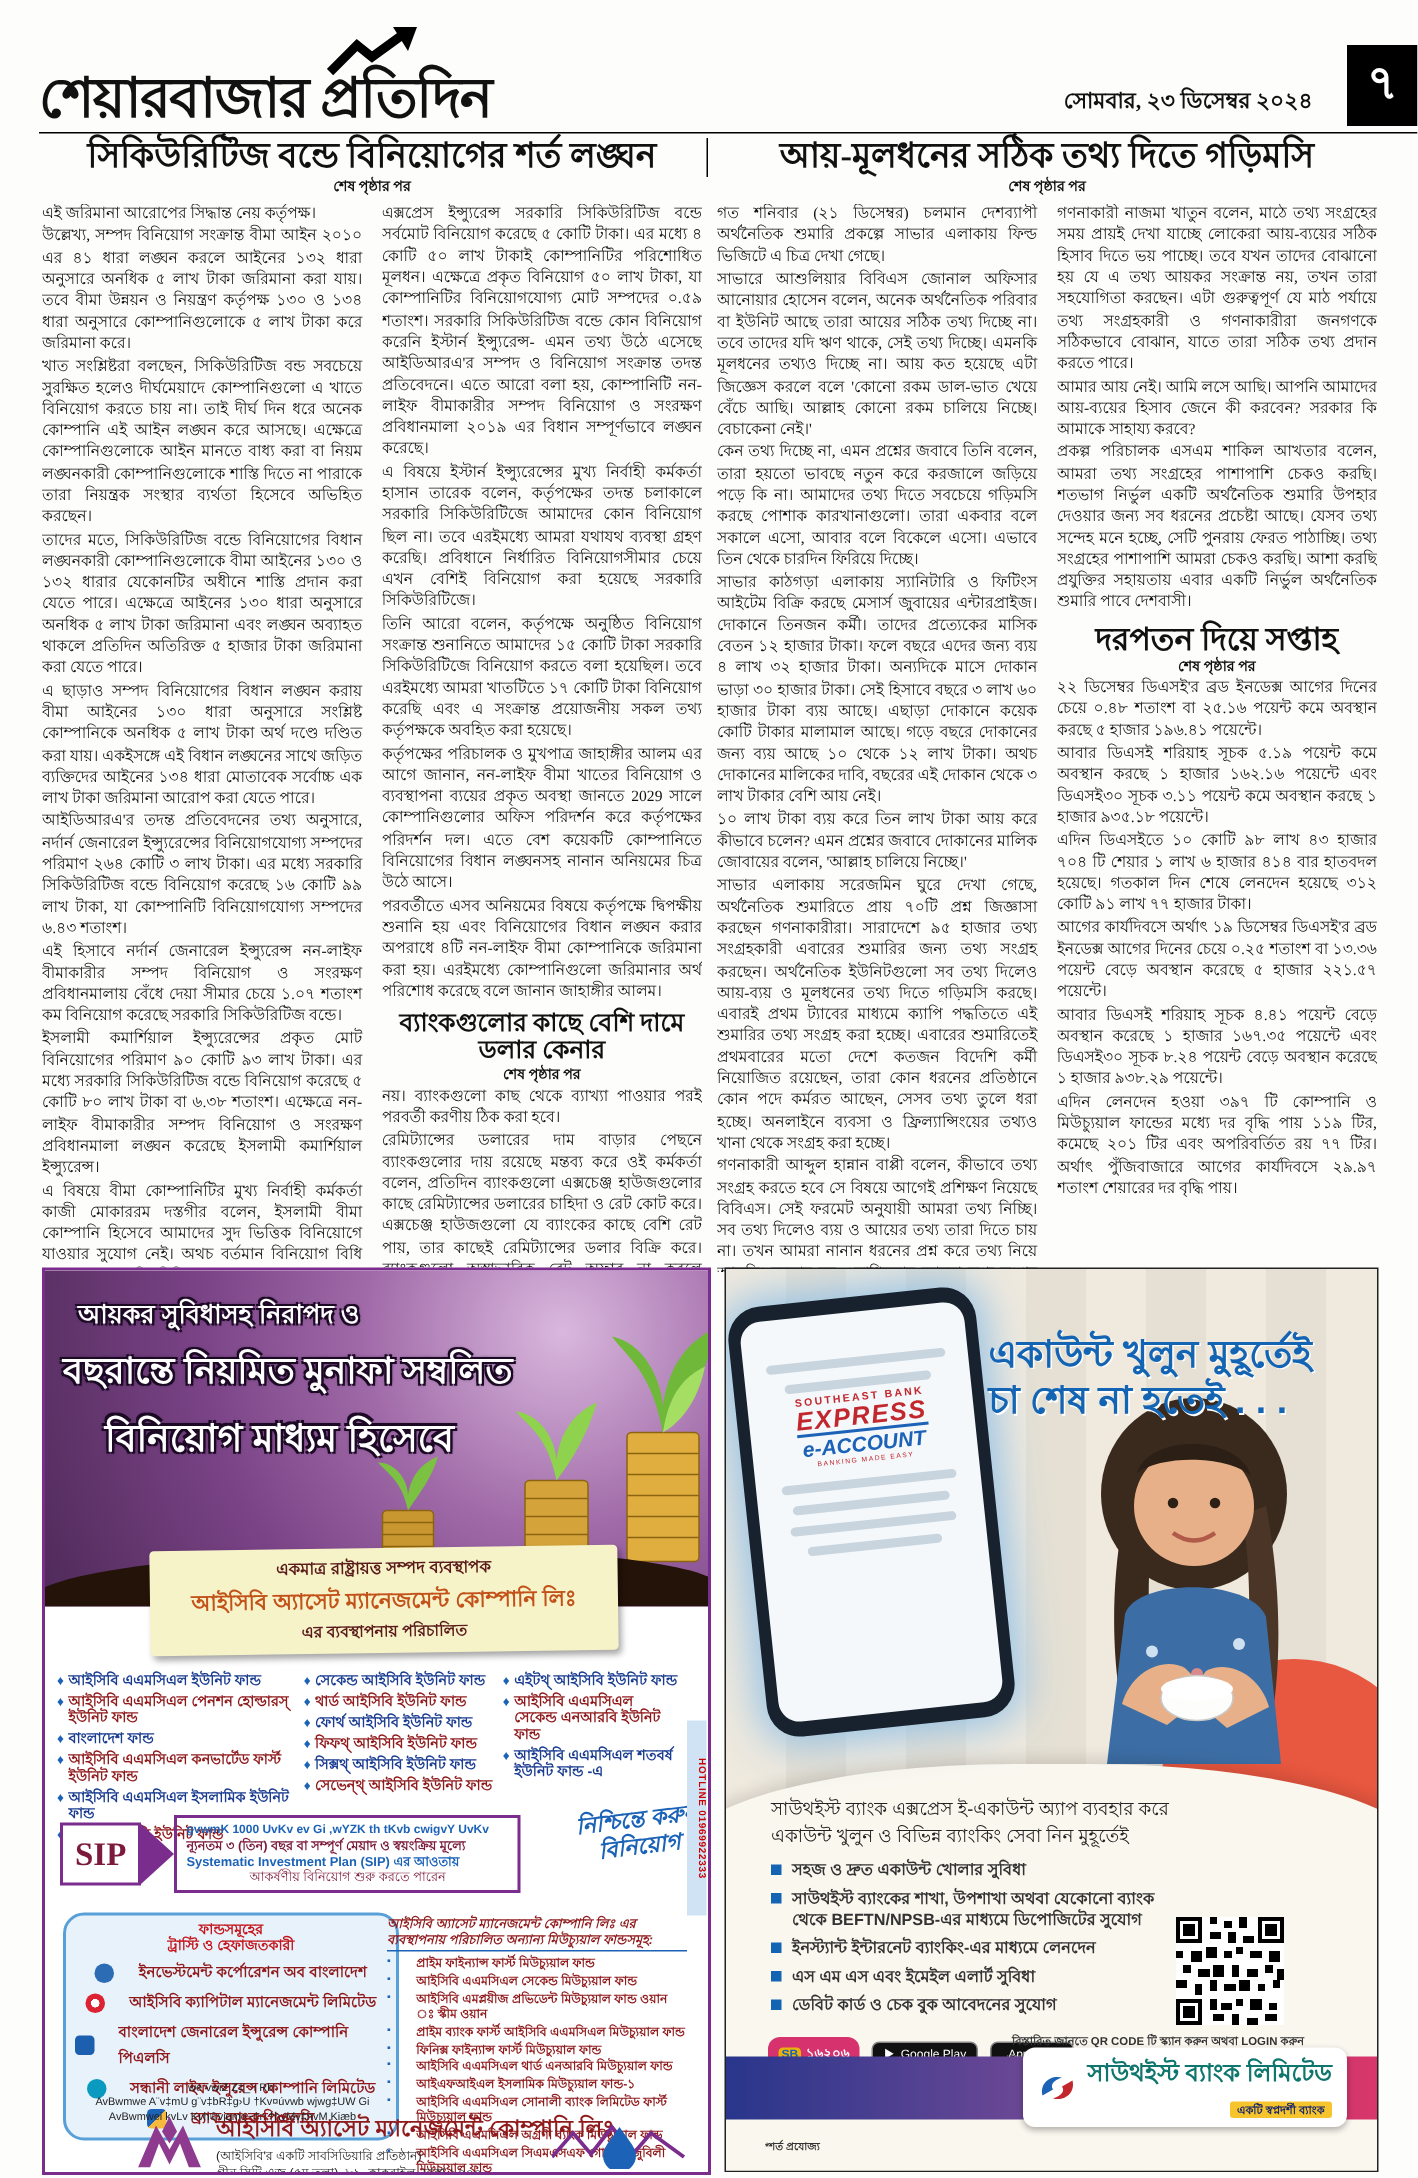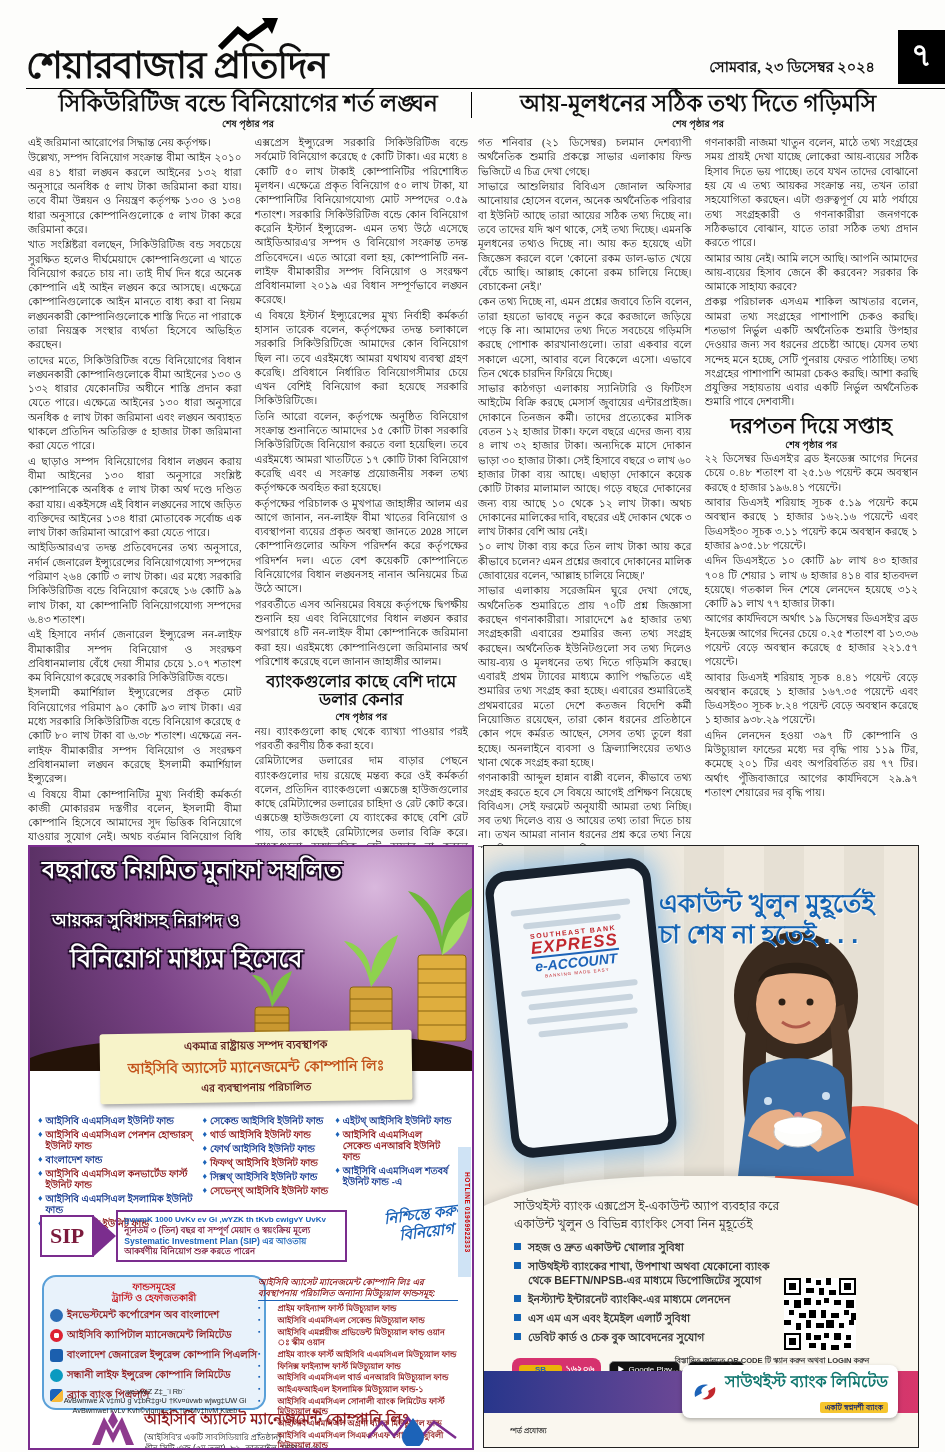--- a/index.html
+++ b/index.html
@@ -51,21 +51,21 @@
   #sip-box{border:2px solid #7b2d8e;padding:3px 6px;width:215px;}
   #sip-box div{line-height:1.25;}
   #nischinte{position:absolute;left:355px;top:358px;color:#1c63b8;font-weight:bold;
       font-style:italic;font-size:15px;transform:rotate(-7deg);text-align:center;line-height:1.2;}
   #hotline{position:absolute;right:1px;top:300px;width:13px;height:130px;background:#cfe3f5;
       color:#c00;font-size:6.6px;font-weight:bold;writing-mode:vertical-rl;
       text-align:center;letter-spacing:.5px;}
   #trustee{position:absolute;left:12px;top:428px;width:208px;background:#e8f2fb;
       border:2px solid #5aa0d8;border-radius:14px;padding:4px 6px;}
   #trustee-h{color:#c4161c;font-weight:bold;text-align:center;font-size:9.5px;line-height:1.2;}
-  .tr-item{display:flex;align-items:center;gap:4px;margin-top:3px;}
+  .tr-item{display:flex;align-items:center;gap:16px;margin-top:3px;justify-content:center;}
   .tr-logo{width:13px;height:13px;border-radius:50%;flex:none;}
   .tr-txt{color:#8f1a1c;font-weight:bold;font-size:10px;}
   #garble{position:absolute;left:20px;top:540px;width:210px;text-align:center;
       font-size:7.3px;line-height:1.3;color:#222;}
   #otherfunds{position:absolute;left:228px;top:430px;width:200px;}
   #of-h{color:#8f1a1c;font-style:italic;font-size:8.6px;font-weight:bold;line-height:1.25;
       border-bottom:1.5px solid #1c63b8;padding-bottom:2px;margin-bottom:3px;}
   .of-item{display:flex;gap:17px;color:#8f1a1c;font-weight:bold;font-size:8.2px;line-height:1.25;margin-top:1.5px;}
   .sq{color:#1c63b8;font-size:7px;flex:none;}
   #icb-footer{position:absolute;left:60px;top:560px;display:flex;gap:8px;align-items:flex-start;}
@@ -96,21 +96,21 @@
       line-height:1.25;text-shadow:1px 1px 0 #fff;}
   #seb-intro{position:absolute;left:30px;top:352px;font-size:12.2px;font-weight:normal;color:#222;line-height:1.45;}
   #seb-bullets{position:absolute;left:30px;top:394px;width:270px;}
   .sb-b{display:flex;gap:7px;font-size:10.8px;font-weight:bold;color:#333;line-height:1.3;margin-bottom:5px;}
   .sb-sq{width:7px;height:7px;background:#1464b4;margin-top:3px;flex:none;}
   #badges{position:absolute;left:28px;top:512px;display:flex;gap:8px;align-items:center;}
   .badge{background:#111;color:#fff;border-radius:5px;font-size:8px;padding:3px 7px;
       display:flex;gap:4px;align-items:center;border:1px solid #888;}
   #badge-16206{background:#d6326e;border-radius:8px;color:#fff;font-weight:bold;font-size:9px;
       padding:4px 7px;display:flex;gap:3px;align-items:center;}
-  #sb-mini{background:#eab308;color:#1c63b8;border-radius:3px;font-size:8px;font-weight:bold;padding:0 16px;}
+  #sb-mini{background:#eab308;color:#1c63b8;border-radius:3px;font-size:8px;font-weight:bold;padding:0 2px;}
   #qr{position:absolute;right:62px;top:432px;}
   #qr-cap{position:absolute;right:16px;top:510px;width:260px;text-align:center;
       font-size:7.6px;font-weight:bold;color:#333;line-height:1.4;}
   #seb-banner{position:absolute;left:0;right:0;bottom:34px;height:42px;
       background:linear-gradient(90deg,#28368b 0%,#6a4795 45%,#b93370 75%,#d8376b 100%);}
   #seb-logobox{position:absolute;right:20px;top:-6px;background:#fff;border-radius:8px;
       padding:4px 10px;display:flex;gap:7px;align-items:center;box-shadow:0 2px 4px rgba(0,0,0,.3);}
   #seb-name{color:#0f766e;font-weight:bold;font-size:16px;}
   #seb-tag{background:#f6c52e;color:#14246e;font-size:7.5px;font-weight:bold;
       padding:1px 5px;border-radius:2px;text-align:right;}
@@ -143,21 +143,21 @@
         <p>আইডিআরএ'র তদন্ত প্রতিবেদনের তথ্য অনুসারে, নর্দার্ন জেনারেল ইন্স্যুরেন্সের বিনিয়োগযোগ্য সম্পদের পরিমাণ ২৬৪ কোটি ৩ লাখ টাকা। এর মধ্যে সরকারি সিকিউরিটিজ বন্ডে বিনিয়োগ করেছে ১৬ কোটি ৯৯ লাখ টাকা, যা কোম্পানিটি বিনিয়োগযোগ্য সম্পদের ৬.৪৩ শতাংশ।</p>
       <p>এই হিসাবে নর্দার্ন জেনারেল ইন্স্যুরেন্স নন-লাইফ বীমাকারীর সম্পদ বিনিয়োগ ও সংরক্ষণ প্রবিধানমালায় বেঁধে দেয়া সীমার চেয়ে ১.০৭ শতাংশ কম বিনিয়োগ করেছে সরকারি সিকিউরিটিজ বন্ডে।</p>
         <p>ইসলামী কমার্শিয়াল ইন্স্যুরেন্সের প্রকৃত মোট বিনিয়োগের পরিমাণ ৯০ কোটি ৯৩ লাখ টাকা। এর মধ্যে সরকারি সিকিউরিটিজ বন্ডে বিনিয়োগ করেছে ৫ কোটি ৮০ লাখ টাকা বা ৬.৩৮ শতাংশ। এক্ষেত্রে নন-লাইফ বীমাকারীর সম্পদ বিনিয়োগ ও সংরক্ষণ প্রবিধানমালা লঙ্ঘন করেছে ইসলামী কমার্শিয়াল ইন্স্যুরেন্স।</p>
       <p>এ বিষয়ে বীমা কোম্পানিটির মুখ্য নির্বাহী কর্মকর্তা কাজী মোকাররম দস্তগীর বলেন, ইসলামী বীমা কোম্পানি হিসেবে আমাদের সুদ ভিত্তিক বিনিয়োগে যাওয়ার সুযোগ নেই। অথচ বর্তমান বিনিয়োগ বিধি আমাদেরকে সুদি বিনিয়োগে বাধ্য করছে। আমরা আইডিআরএ'র কাছে বিষয়টি তুলে ধরেছি। কিন্তু ইসলামী বীমার আইন না থাকায় তারাও আমাদের কোন নির্দেশনা দিতে পারছে না।</p>
 
     </div>
     <div class="col">
       <p>এক্সপ্রেস ইন্স্যুরেন্স সরকারি সিকিউরিটিজ বন্ডে সর্বমোট বিনিয়োগ করেছে ৫ কোটি টাকা। এর মধ্যে ৪ কোটি ৫০ লাখ টাকাই কোম্পানিটির পরিশোধিত মূলধন। এক্ষেত্রে প্রকৃত বিনিয়োগ ৫০ লাখ টাকা, যা কোম্পানিটির বিনিয়োগযোগ্য মোট সম্পদের ০.৫৯ শতাংশ। সরকারি সিকিউরিটিজ বন্ডে কোন বিনিয়োগ করেনি ইস্টার্ন ইন্স্যুরেন্স- এমন তথ্য উঠে এসেছে আইডিআরএ'র সম্পদ ও বিনিয়োগ সংক্রান্ত তদন্ত প্রতিবেদনে। এতে আরো বলা হয়, কোম্পানিটি নন-লাইফ বীমাকারীর সম্পদ বিনিয়োগ ও সংরক্ষণ প্রবিধানমালা ২০১৯ এর বিধান সম্পূর্ণভাবে লঙ্ঘন করেছে।</p>
         <p>এ বিষয়ে ইস্টার্ন ইন্স্যুরেন্সের মুখ্য নির্বাহী কর্মকর্তা হাসান তারেক বলেন, কর্তৃপক্ষের তদন্ত চলাকালে সরকারি সিকিউরিটিজে আমাদের কোন বিনিয়োগ ছিল না। তবে এরইমধ্যে আমরা যথাযথ ব্যবস্থা গ্রহণ করেছি। প্রবিধানে নির্ধারিত বিনিয়োগসীমার চেয়ে এখন বেশিই বিনিয়োগ করা হয়েছে সরকারি সিকিউরিটিজে।</p>
       <p>তিনি আরো বলেন, কর্তৃপক্ষে অনুষ্ঠিত বিনিয়োগ সংক্রান্ত শুনানিতে আমাদের ১৫ কোটি টাকা সরকারি সিকিউরিটিজে বিনিয়োগ করতে বলা হয়েছিল। তবে এরইমধ্যে আমরা খাতটিতে ১৭ কোটি টাকা বিনিয়োগ করেছি এবং এ সংক্রান্ত প্রয়োজনীয় সকল তথ্য কর্তৃপক্ষকে অবহিত করা হয়েছে।</p>
-        <p>কর্তৃপক্ষের পরিচালক ও মুখপাত্র জাহাঙ্গীর আলম এর আগে জানান, নন-লাইফ বীমা খাতের বিনিয়োগ ও ব্যবস্থাপনা ব্যয়ের প্রকৃত অবস্থা জানতে 2028 সালে কোম্পানিগুলোর অফিস পরিদর্শন করে কর্তৃপক্ষের পরিদর্শন দল। এতে বেশ কয়েকটি কোম্পানিতে বিনিয়োগের বিধান লঙ্ঘনসহ নানান অনিয়মের চিত্র উঠে আসে।</p>
+        <p>কর্তৃপক্ষের পরিচালক ও মুখপাত্র জাহাঙ্গীর আলম এর আগে জানান, নন-লাইফ বীমা খাতের বিনিয়োগ ও ব্যবস্থাপনা ব্যয়ের প্রকৃত অবস্থা জানতে 2029 সালে কোম্পানিগুলোর অফিস পরিদর্শন করে কর্তৃপক্ষের পরিদর্শন দল। এতে বেশ কয়েকটি কোম্পানিতে বিনিয়োগের বিধান লঙ্ঘনসহ নানান অনিয়মের চিত্র উঠে আসে।</p>
       <p>পরবর্তীতে এসব অনিয়মের বিষয়ে কর্তৃপক্ষে দ্বিপক্ষীয় শুনানি হয় এবং বিনিয়োগের বিধান লঙ্ঘন করার অপরাধে ৪টি নন-লাইফ বীমা কোম্পানিকে জরিমানা করা হয়। এরইমধ্যে কোম্পানিগুলো জরিমানার অর্থ পরিশোধ করেছে বলে জানান জাহাঙ্গীর আলম।</p>
       <div class="subhead">ব্যাংকগুলোর কাছে বেশি দামে ডলার কেনার</div>
       <div class="cont">শেষ পৃষ্ঠার পর</div>
       <p>নয়। ব্যাংকগুলো কাছ থেকে ব্যাখ্যা পাওয়ার পরই পরবর্তী করণীয় ঠিক করা হবে।</p>
         <p>রেমিট্যান্সের ডলারের দাম বাড়ার পেছনে ব্যাংকগুলোর দায় রয়েছে মন্তব্য করে ওই কর্মকর্তা বলেন, প্রতিদিন ব্যাংকগুলো এক্সচেঞ্জ হাউজগুলোর কাছে রেমিট্যান্সের ডলারের চাহিদা ও রেট কোট করে। এক্সচেঞ্জ হাউজগুলো যে ব্যাংকের কাছে বেশি রেট পায়, তার কাছেই রেমিট্যান্সের ডলার বিক্রি করে। ব্যাংকগুলো অস্বাভাবিক রেট অফার না করলে এক্সচেঞ্জ হাউজগুলোও মার্কেটে খুব বেশি প্রভাব বিস্তার করতে পারে না।</p>
 
     </div>
   </div>
 </div>
 
@@ -210,22 +210,22 @@
         <line x1="388" y1="122" x2="436" y2="122" stroke="#8a6410"></line>
           <line x1="388" y1="136" x2="436" y2="136" stroke="#8a6410"></line>
           <line x1="388" y1="150" x2="436" y2="150" stroke="#8a6410"></line>
           <line x1="388" y1="164" x2="436" y2="164" stroke="#8a6410"></line>
           <line x1="388" y1="178" x2="436" y2="178" stroke="#8a6410"></line>
         <path d="M412 108 C404 66 388 58 378 44 C398 48 410 70 412 90 C416 62 430 46 448 38 C442 66 428 90 412 108" fill="#6fb83a"></path>
         <path d="M412 108 C416 80 428 70 440 64 C436 84 426 100 412 108" fill="#a4de62"></path>
       </g>
     </svg>
     <div id="icb-soil"></div>
+    <div class="hero-line" style="font-size:17px;margin:16px 0 0 22px;">আয়কর সুবিধাসহ নিরাপদ ও</div>
     <div class="hero-line" style="font-size:24px;margin:4px 0 0 12px;">বছরান্তে নিয়মিত মুনাফা সম্বলিত</div>
-    <div class="hero-line" style="font-size:17px;margin:16px 0 0 22px;">আয়কর সুবিধাসহ নিরাপদ ও</div>
     <div class="hero-line" style="font-size:25px;margin:4px 0 0 40px;">বিনিয়োগ মাধ্যম হিসেবে</div>
   </div>
   <div id="icb-yellow">
     <div style="color:#5a1a1a;font-size:11px;font-weight:bold;">একমাত্র রাষ্ট্রায়ত্ত সম্পদ ব্যবস্থাপক</div>
     <div style="color:#c2521a;font-size:14.5px;font-weight:bold;">আইসিবি অ্যাসেট ম্যানেজমেন্ট কোম্পানি লিঃ</div>
     <div style="color:#5a1a1a;font-size:10.5px;font-weight:bold;">এর ব্যবস্থাপনায় পরিচালিত</div>
   </div>
   <div id="icb-funds">
     <div class="fundcol" style="width:160px;">
       <div class="fund">
@@ -294,21 +294,21 @@
         </div>
     </div>
   </div>
   <div id="sip-row">
     <div id="sip-badge">SIP</div>
     <div id="sip-arrow"></div>
     <div id="sip-box">
       <div style="color:#1c63b8;font-size:8px;font-weight:bold;">gvwmK 1000 UvKv ev Gi ,wYZK th tKvb cwigvY UvKv</div>
       <div style="color:#7b1a3c;font-size:8.6px;font-weight:bold;">ন্যূনতম ৩ (তিন) বছর বা সম্পূর্ণ মেয়াদ ও স্বয়ংক্রিয় মূল্যে</div>
       <div style="color:#1c63b8;font-size:8.6px;font-weight:bold;">Systematic Investment Plan (SIP) এর আওতায়</div>
-      <div style="color:#7b1a3c;font-size:8.6px;font-weight:bold;">আকর্ষণীয় বিনিয়োগ শুরু করতে পারেন</div>
+      <div style="color:#7b1a3c;font-size:8.6px;font-weight:normal;text-align:center;">আকর্ষণীয় বিনিয়োগ শুরু করতে পারেন</div>
     </div>
   </div>
   <div id="nischinte">
     <span>নিশ্চিন্তে করুন</span><br><span>বিনিয়োগ</span>
   </div>
   <div id="hotline">HOTLINE 01969922333</div>
   <div id="trustee">
     <div id="trustee-h">
       <span>ফান্ডসমূহের</span><br>
       <span>ট্রাস্টি ও হেফাজতকারী</span>

